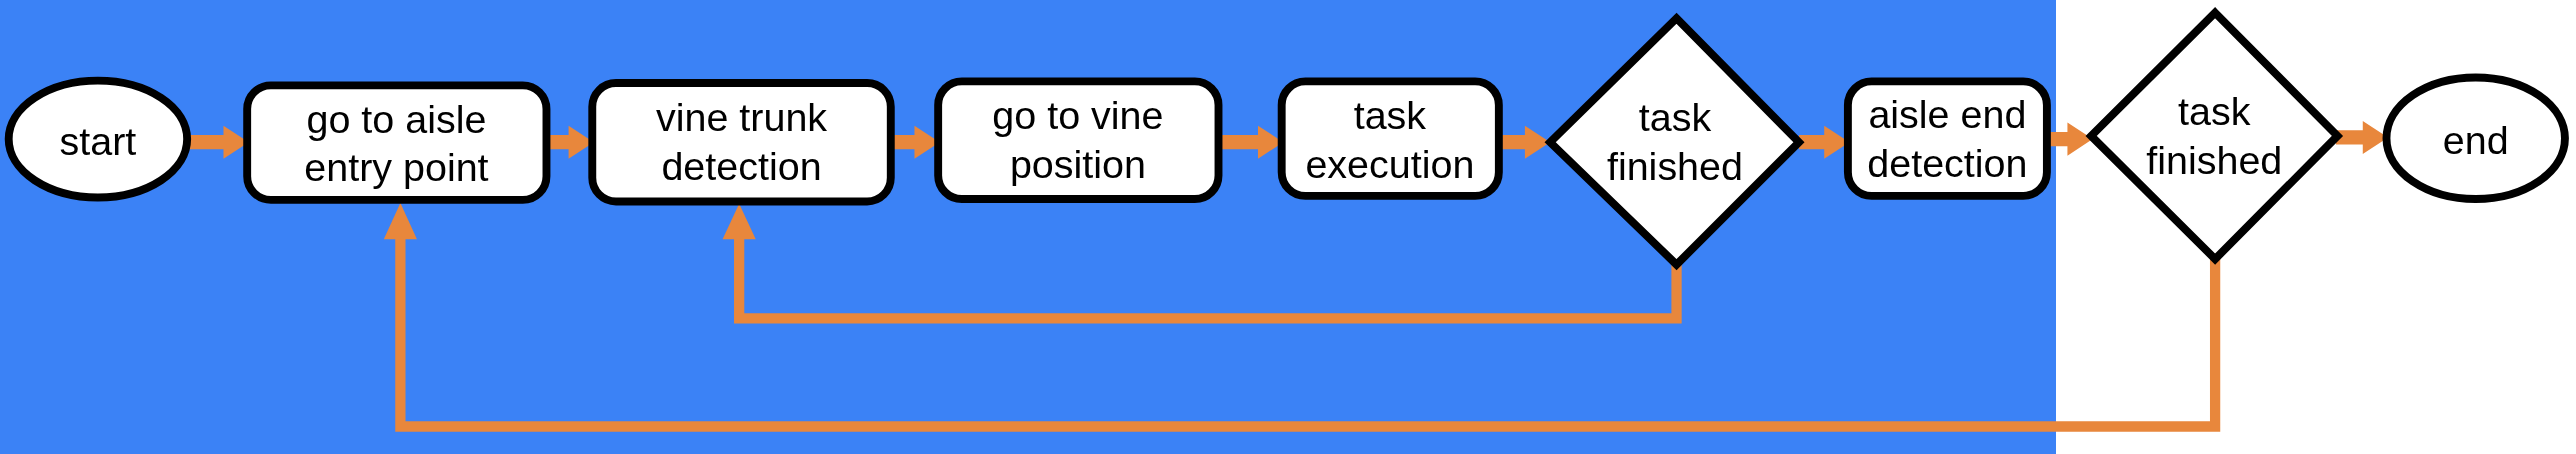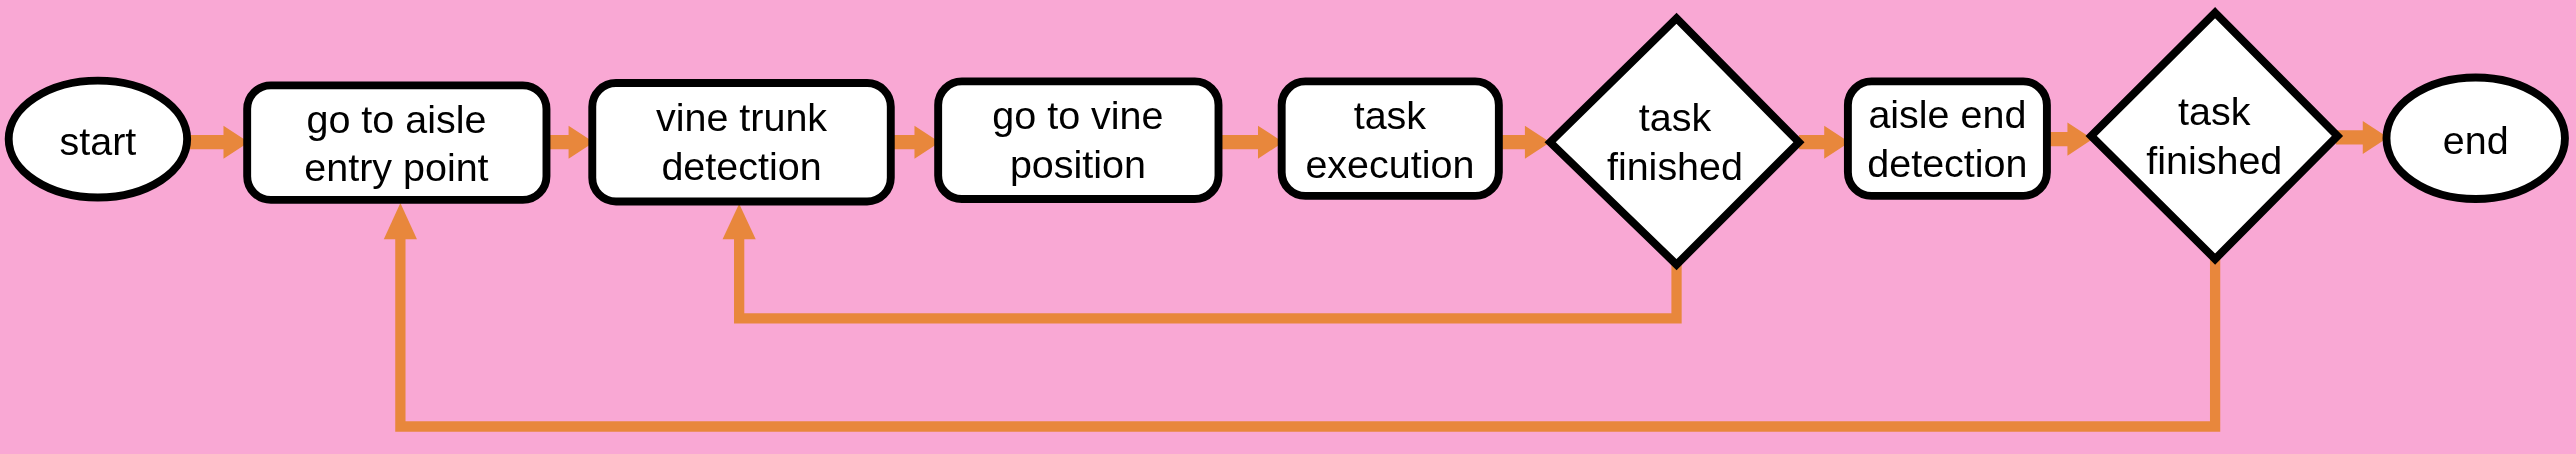--- a/index.html
+++ b/index.html
@@ -2,23 +2,23 @@
 <html style="font-size:12.6px"><head>
 <meta charset="utf-8">
 <style>
   html, body {
     margin: 0;
     padding: 0;
     background: #ffffff;
   }
   .canvas {
     position: relative;
-    width: 2576px;
+    width: 2056px;
     height: 455px;
-    background: #f9a8d4;
+    background: #3b82f6;
     font-family: "Liberation Sans", sans-serif;
   }
   svg { display: block; }
   .shape {
     fill: #ffffff;
     stroke: #000000;
     stroke-width: 10;
   }
   .node-text {
     fill: #000000;

